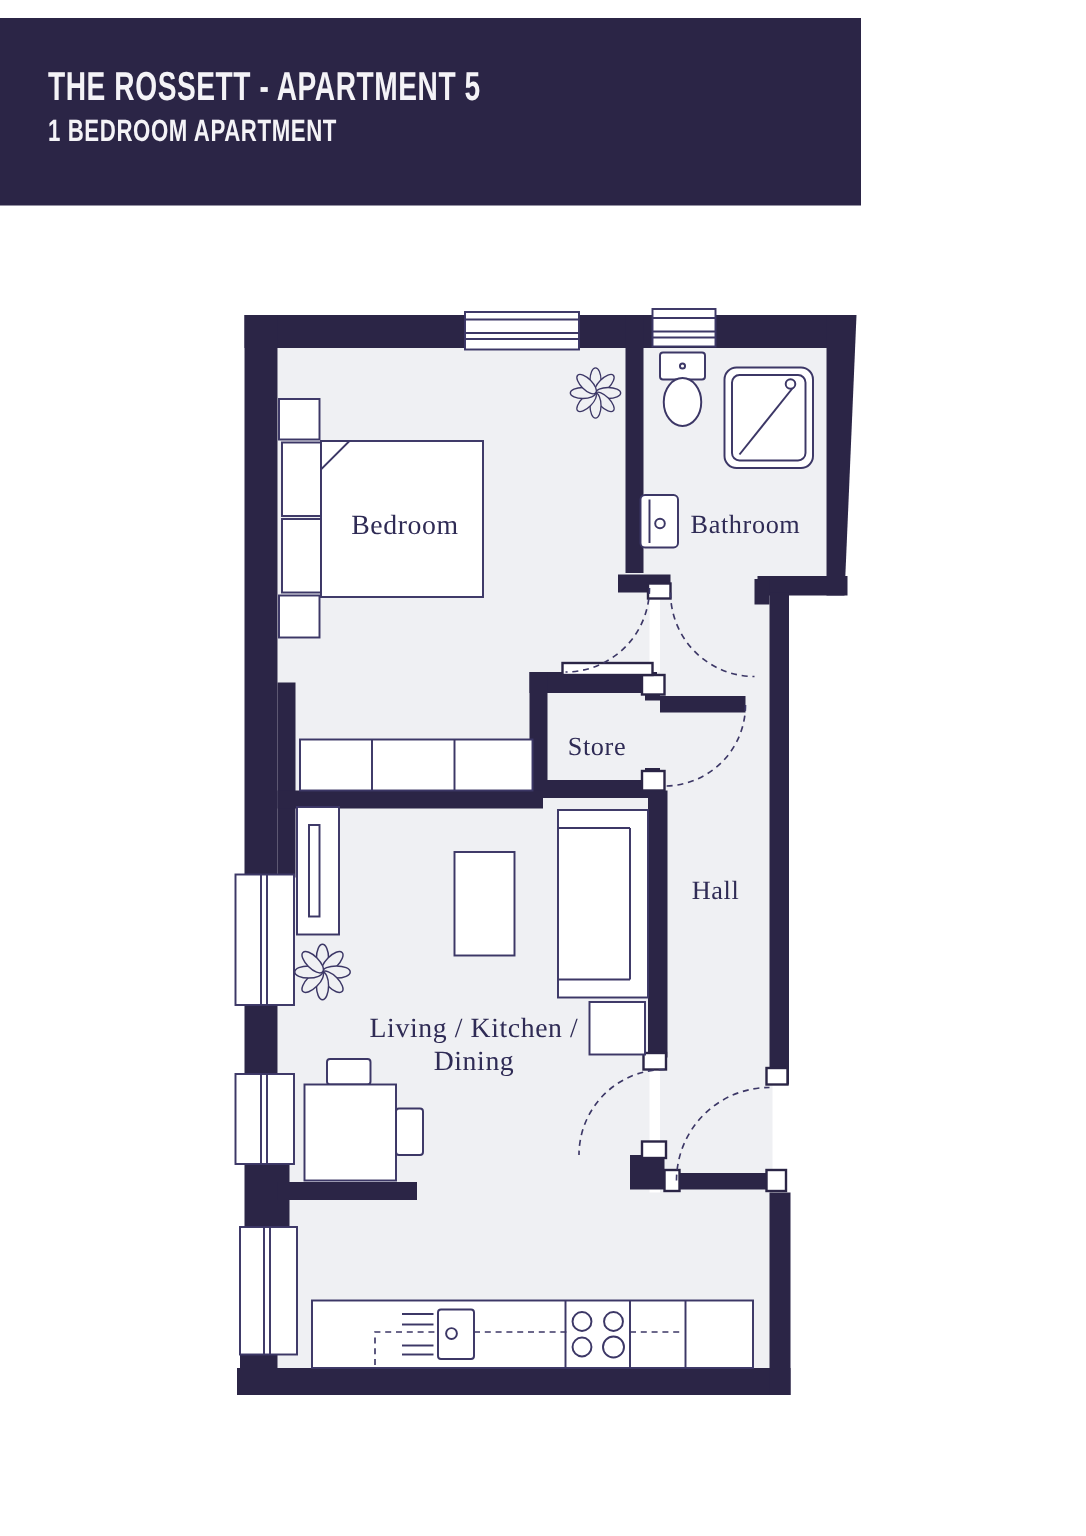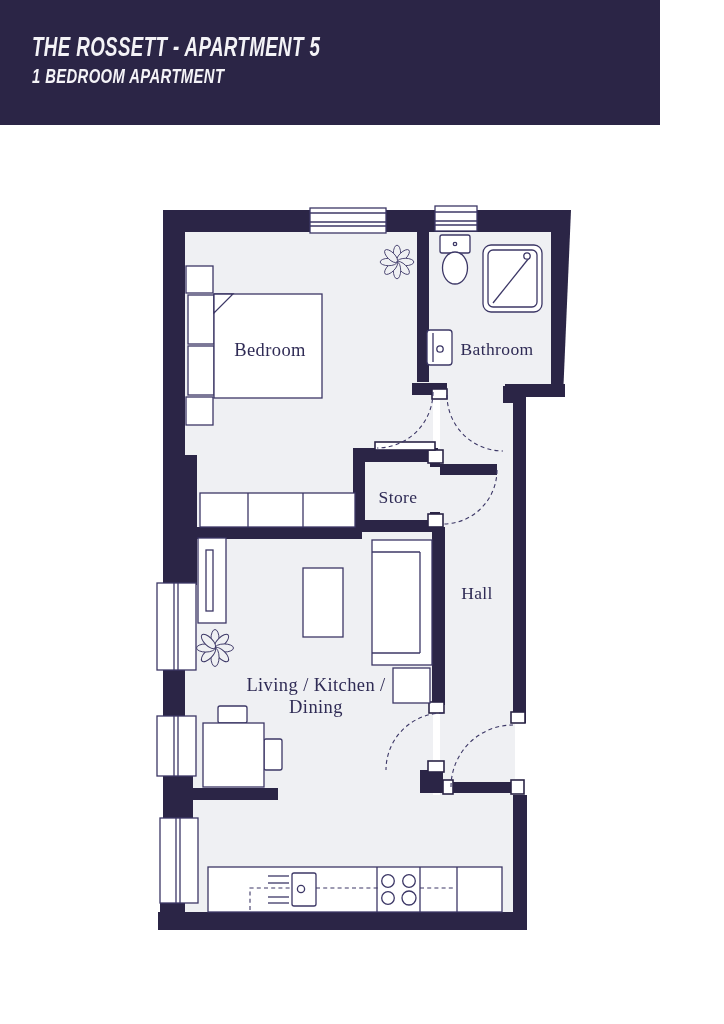--- a/index.html
+++ b/index.html
@@ -2,21 +2,21 @@
 <html style="--wall: #2b2546; --floor: #eff0f3; --line: #3c3766; --label: #2f2b55; --header_bg: #2b2546; --header_text: #f4f3f7; --page_bg: #ffffff;"><head>
 <meta charset="utf-8">
 <style>
   :root{
     --wall:#2b2546; --floor:#eff0f3; --line:#3c3766; --label:#2f2b55;
     --header_bg:#2b2546; --header_text:#f4f3f7; --page_bg:#ffffff;
   }
   html,body{margin:0;padding:0;background:#fff;}
   .page{position:relative;width:724px;height:1024px;background:var(--page_bg);overflow:hidden;
         font-family:"Liberation Sans",sans-serif;}
-  .hdr{position:absolute;left:0;top:0;width:660px;height:125px;background:var(--header_bg);font-style:italic;}
+  .hdr{position:absolute;left:0;top:12px;width:574px;height:125px;background:var(--header_bg);}
   .hdr .t1,.hdr .t2{position:absolute;left:32px;color:var(--header_text);font-weight:bold;
         white-space:nowrap;transform-origin:left top;letter-spacing:.5px;}
   .hdr .t1{top:31px;font-size:25px;transform:scale(.75,1.08);}
   .hdr .t2{top:65px;font-size:19px;transform:scale(.78,1.08);}
   svg.plan{position:absolute;left:0;top:0;}
   .floor{fill:var(--floor);}
   .wall{fill:var(--wall);}
   .cap{fill:#fff;stroke:var(--wall);stroke-width:1.6;}
   .fw{fill:#fff;stroke:var(--line);stroke-width:1.3;}
   .fl{fill:none;stroke:var(--line);stroke-width:1.3;}

